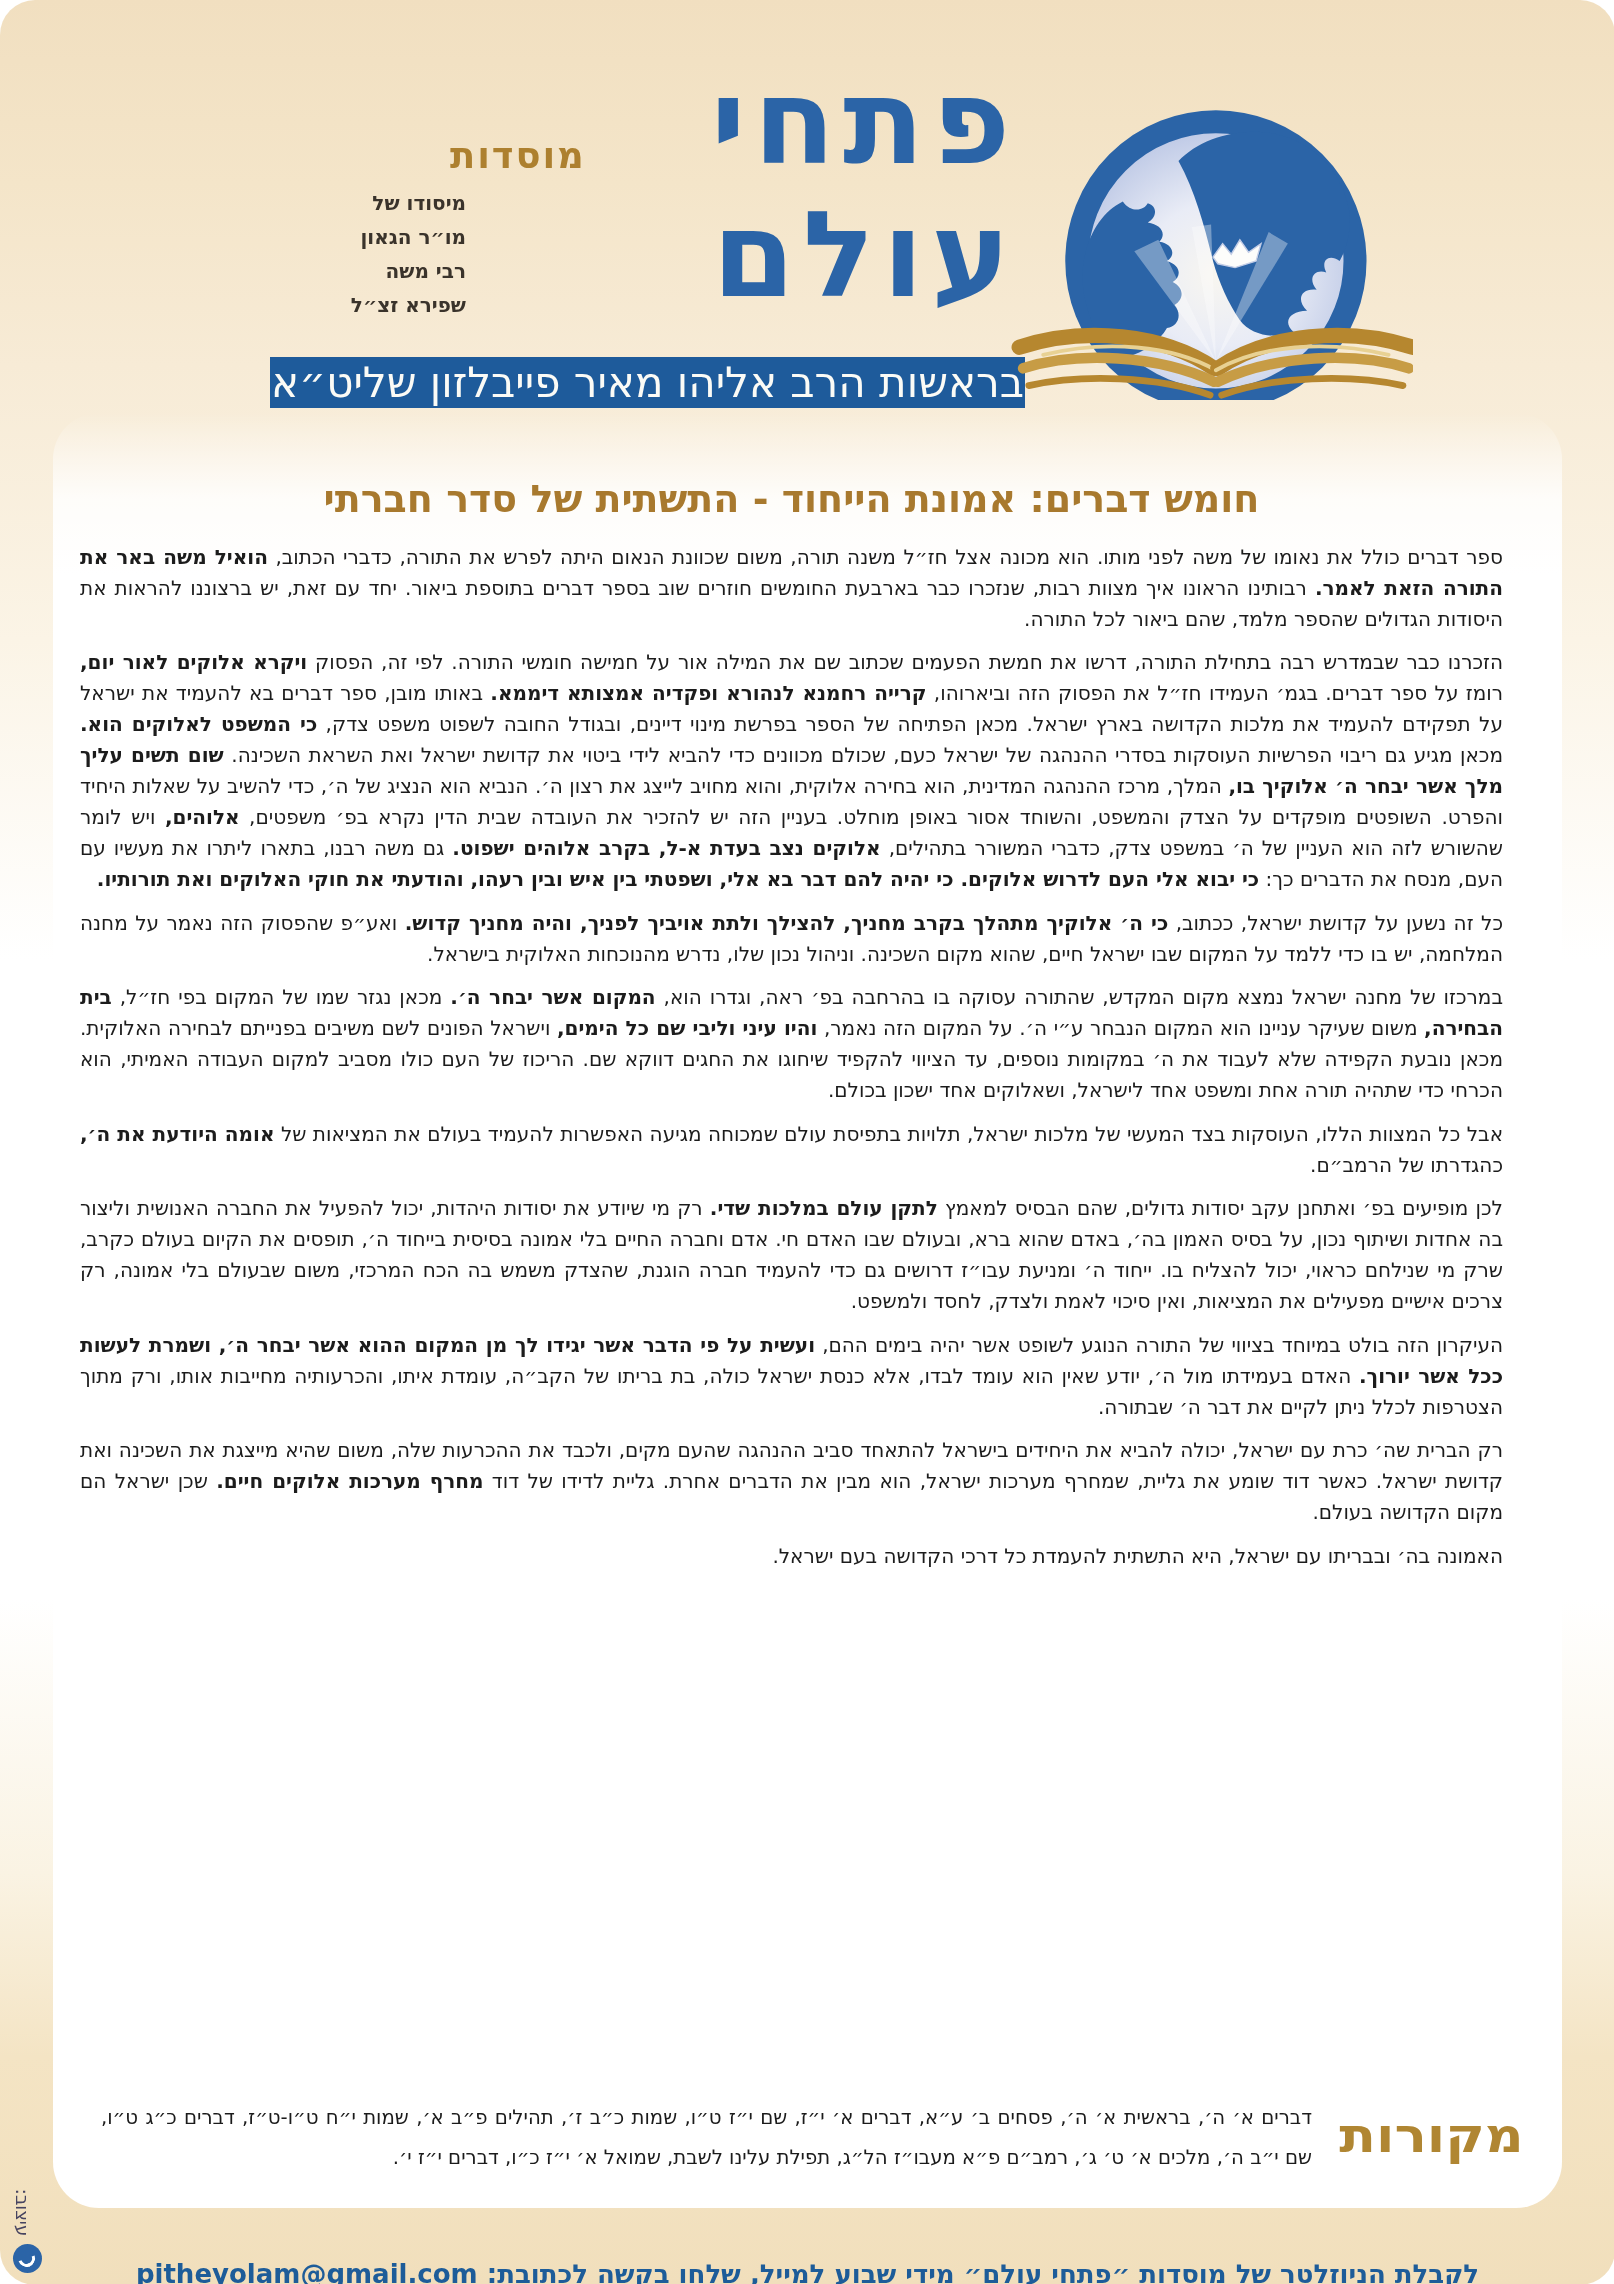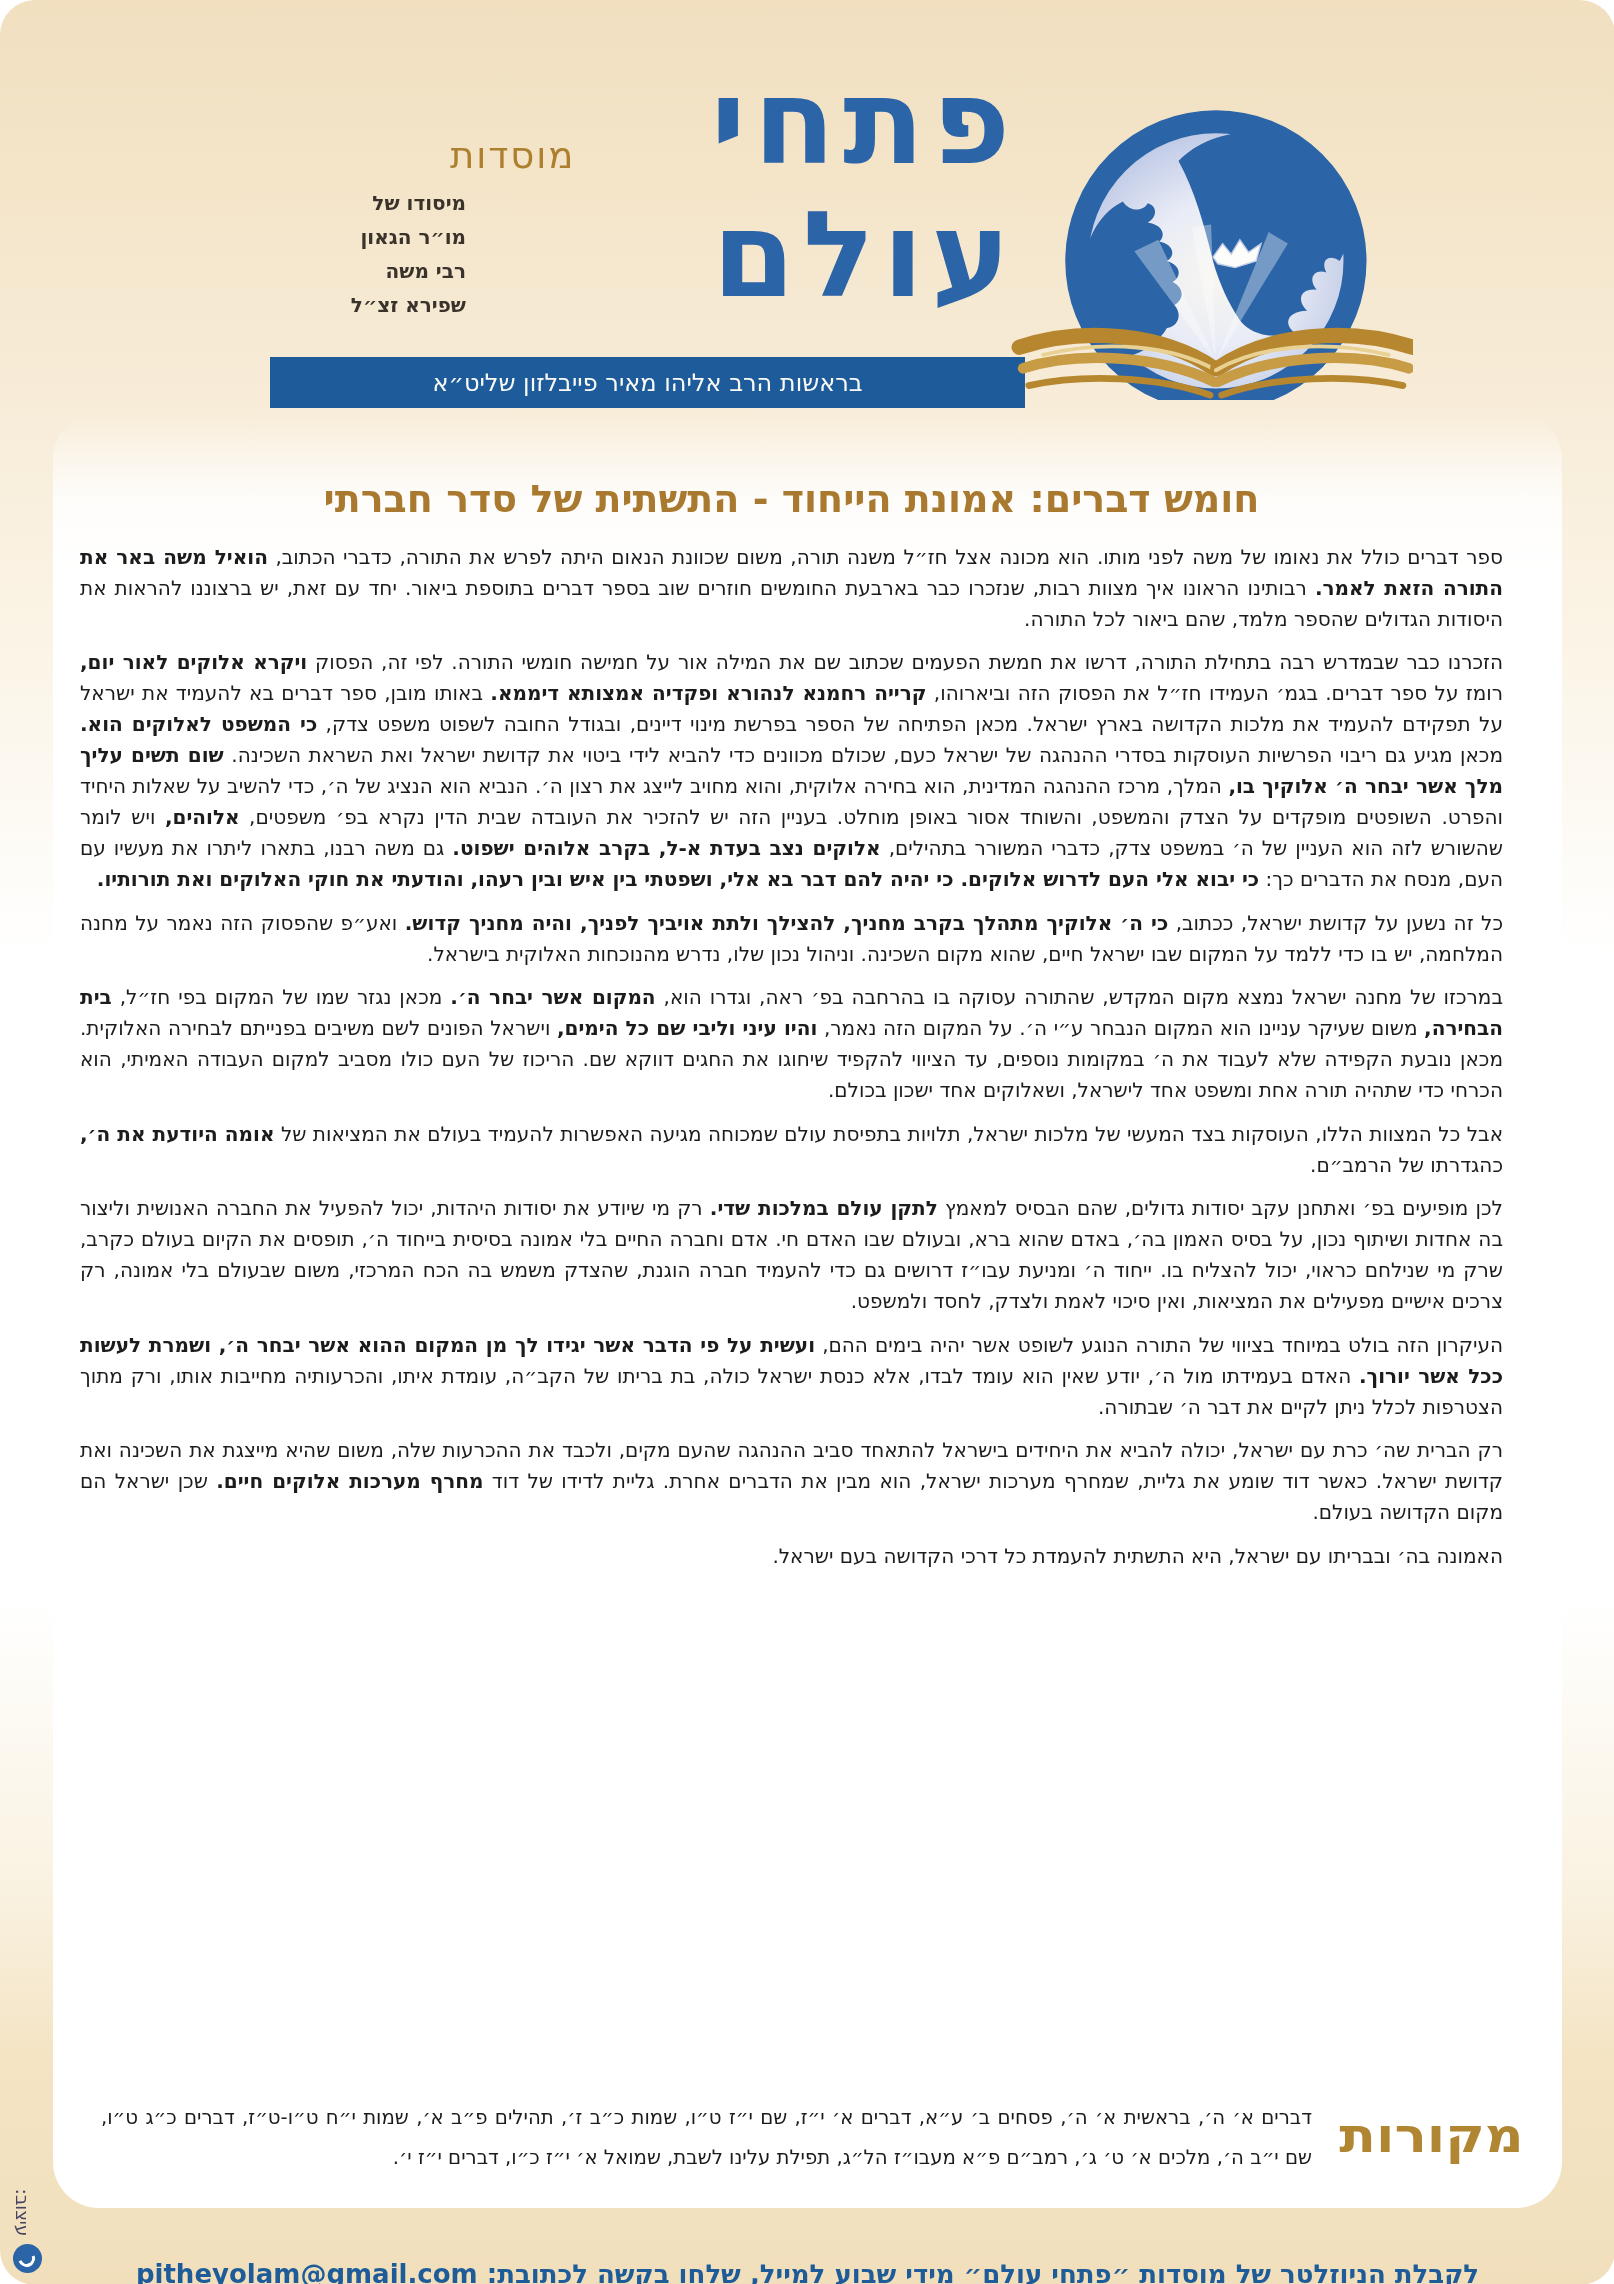--- a/index.html
+++ b/index.html
@@ -19,32 +19,32 @@
   }
   
   .header{position:absolute; left:0; top:0; width:100%; height:442px; z-index:2;}
   .logo-title{
     position:absolute; left:442px; top:56px; width:576px;
     direction:rtl; text-align:right; white-space:pre-line;
     color:#2b64a7; font-weight:bold; font-size:119px; line-height:1.12; letter-spacing:7.7px;
   }
   .mosdot{
     position:absolute; left:450px; top:134px;
-    color:#ad802f; font-weight:normal; font-size:37px; letter-spacing:1.9px; direction:rtl;
+    color:#ad802f; font-weight:bold; font-size:37px; letter-spacing:1.9px; direction:rtl;
   }
   .founder{
     position:absolute; left:288px; top:186px; width:178px;
     direction:rtl; text-align:right; white-space:pre-line;
     color:#3a332b; font-size:20px; line-height:34px;font-weight:bold;
   }
   .banner{
     position:absolute; left:270px; top:357px; width:755px; height:51px;
     background:#1e5b9b; color:#fbfbf6; direction:rtl;
     display:flex; align-items:center; justify-content:center;
-    font-size:24px;
+    font-size:42px;
   }
   .globe{position:absolute; left:990px; top:69px;}
   
   .article{
     position:absolute; left:80px; top:477px; width:1423px; height:1591px;
     overflow:hidden; direction:rtl; z-index:3;
   }
   .article-title{
     margin:0 0 19px 0; text-align:center;
     color:#a8792e; font-weight:bold; font-size:38px; line-height:1.2;

